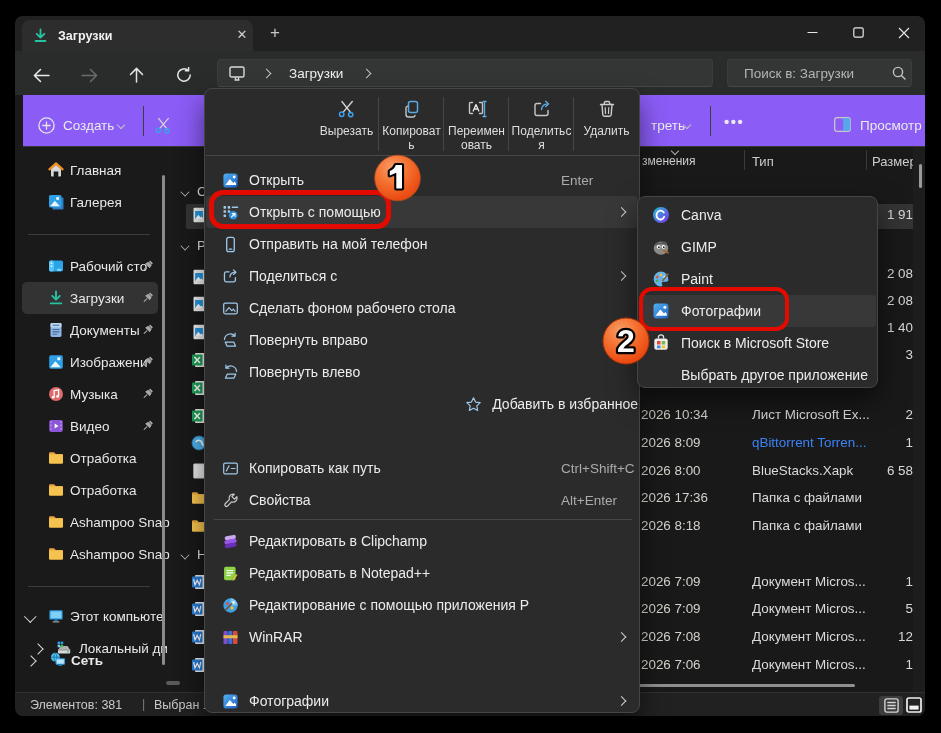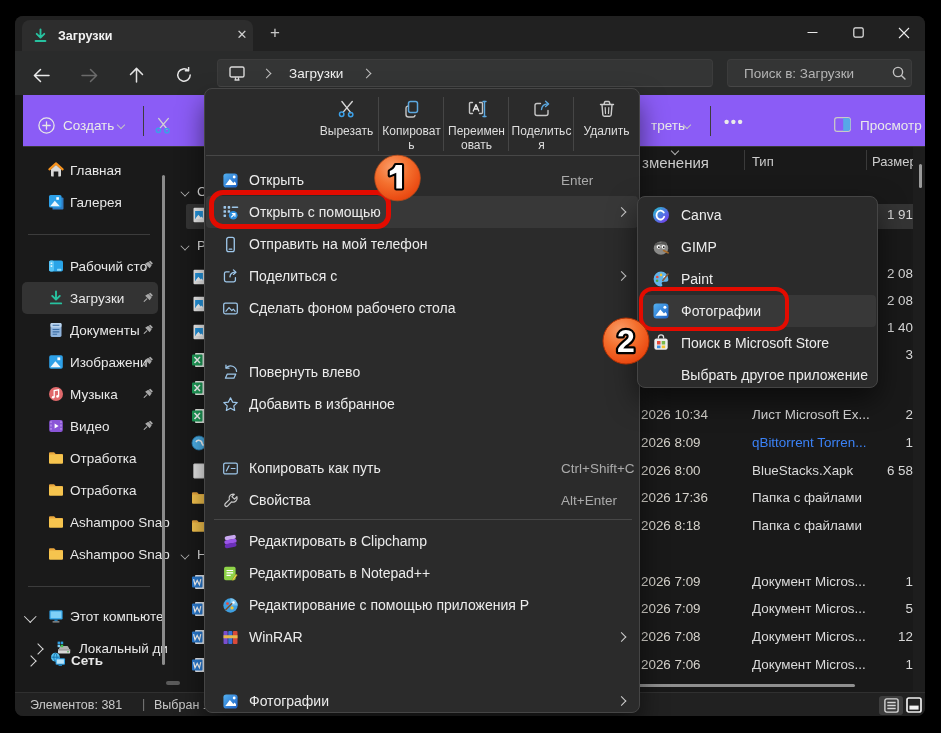--- a/index.html
+++ b/index.html
@@ -330,21 +330,21 @@
           <rect x="5.6" y="6.2" width="9.4" height="6.6" rx="1" fill="#2d9fe4"></rect>
           <rect x="6.7" y="7.3" width="7.2" height="4.4" fill="#b8e4f9"></rect>
           <path d="M8.6 12.8 h3.4 v1.2 h-3.4z" fill="#1b78b4"></path>
         </svg>
       <span class="lbl" style="left:56px;">Сеть</span>
     </div>
     <div class="abs" style="left:147px;top:28px;width:2.5px;height:490px;background:#8b8b8b;border-radius:2px;"></div>
     <div class="abs" style="left:151px;top:534px;width:14px;height:3.5px;background:#5a5a5a;border-radius:2px;"></div>
   </div>
   <div id="mainarea">
-    <span class="abs" style="left:462px;top:7px;font-size:15px;color:#cdcdcd;">зменения</span>
+    <span class="abs" style="left:462px;top:7px;font-size:12px;color:#cdcdcd;">зменения</span>
     <div class="abs" style="left:492px;top:1px;width:5px;height:5px;border-right:1.3px solid #b0b0b0;border-bottom:1.3px solid #b0b0b0;transform:rotate(45deg);"></div>
     <span class="abs" style="left:572px;top:7px;font-size:13px;color:#cdcdcd;">Тип</span>
     <span class="abs" style="left:692px;top:7px;font-size:13px;color:#cdcdcd;">Размер</span>
     <div class="abs" style="left:564px;top:3px;width:1px;height:20px;background:#3a3a3a;"></div>
     <div class="abs" style="left:686px;top:3px;width:1px;height:20px;background:#3a3a3a;"></div>
 
     <div class="abs" style="left:1px;top:41px;width:7px;height:7px;border-right:1.5px solid #bdbdbd;border-bottom:1.5px solid #bdbdbd;transform:rotate(45deg) scale(0.8);"></div>
     <span class="ghead" style="left:17px;top:37px;">Сегодня</span>
     <div class="abs" style="left:6px;top:57px;width:736px;height:25px;background:#343434;border-radius:2px;"></div>
     <div class="abs" style="left:1px;top:95px;width:7px;height:7px;border-right:1.5px solid #bdbdbd;border-bottom:1.5px solid #bdbdbd;transform:rotate(45deg) scale(0.8);"></div>
@@ -575,33 +575,43 @@
     </div>
   <div class="mi" style="top:203px;">
       <span class="ic">
         <svg width="17" height="17" viewBox="0 0 18 18">
           <rect x="1.8" y="3.4" width="14.4" height="11.2" rx="1.6" stroke="#9ec7ea" stroke-width="1.35" fill="none"></rect>
           <path d="M3.8 12.2 L7.4 8 L10.4 11.3 L12 9.6 L14.2 12.2" stroke="#9ec7ea" stroke-width="1.25" fill="none" stroke-linejoin="round"></path>
         </svg>
       </span>
       <span class="t">Сделать фоном рабочего стола</span>
     </div>
+  <div class="mi" style="top:235px;">
+      <span class="ic">
+        <svg width="17" height="17" viewBox="0 0 18 18">
+          <path d="M2.6 7.8 a6.3 6.3 0 0 1 10.8 -3.9" stroke="#9ec7ea" stroke-width="1.35" fill="none" stroke-linecap="round"></path>
+          <path d="M13.8 1.2 v3.2 h-3.2" stroke="#9ec7ea" stroke-width="1.35" fill="none" stroke-linecap="round" stroke-linejoin="round"></path>
+          <path d="M3.4 10.6 h9 l2 4.4 h-9 z" stroke="#9ec7ea" stroke-width="1.3" fill="none" stroke-linejoin="round"></path>
+        </svg>
+      </span>
+      <span class="t">Повернуть вправо</span>
+    </div>
   <div class="mi" style="top:267px;">
       <span class="ic">
         <svg width="17" height="17" viewBox="0 0 18 18">
           <g transform="scale(-1,1) translate(-18,0)">
             <path d="M2.6 7.8 a6.3 6.3 0 0 1 10.8 -3.9" stroke="#9ec7ea" stroke-width="1.35" fill="none" stroke-linecap="round"></path>
             <path d="M13.8 1.2 v3.2 h-3.2" stroke="#9ec7ea" stroke-width="1.35" fill="none" stroke-linecap="round" stroke-linejoin="round"></path>
             <path d="M3.4 10.6 h9 l2 4.4 h-9 z" stroke="#9ec7ea" stroke-width="1.3" fill="none" stroke-linejoin="round"></path>
           </g>
         </svg>
       </span>
       <span class="t">Повернуть влево</span>
     </div>
-  <div class="mi" style="top:299px;">
+  <div class="mi" style="top:299px;justify-content:flex-end;">
       <span class="ic">
         <svg width="17" height="17" viewBox="0 0 18 18">
           <path d="M9 1.9 L11.2 6.4 16.1 7 12.5 10.4 13.4 15.3 9 12.9 4.6 15.3 5.5 10.4 1.9 7 6.8 6.4 Z" stroke="#9ec7ea" stroke-width="1.3" fill="none" stroke-linejoin="round"></path>
         </svg>
       </span>
       <span class="t">Добавить в избранное</span>
     </div>
   <div class="mi" style="top:363px;">
       <span class="ic">
         <svg width="17" height="17" viewBox="0 0 18 18">

